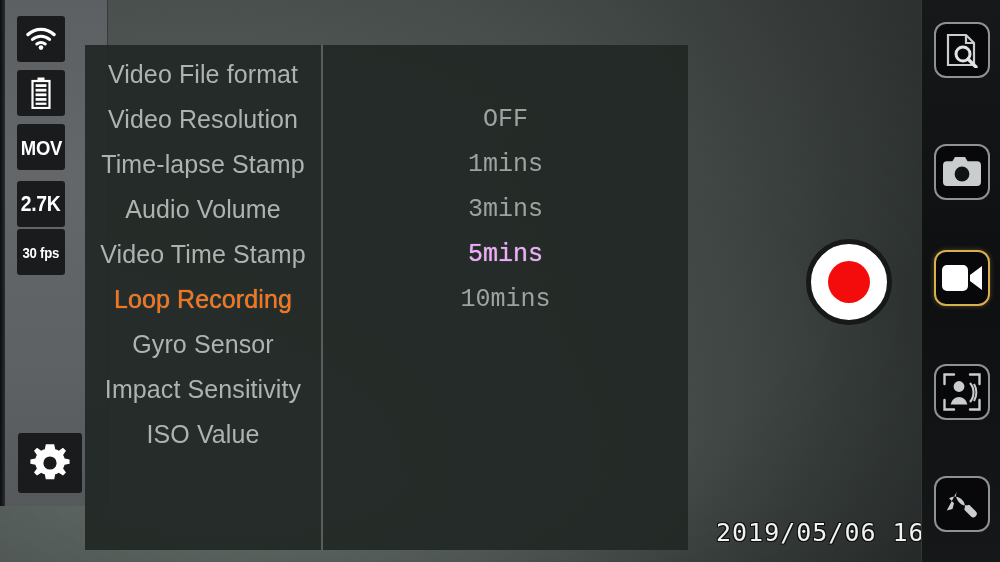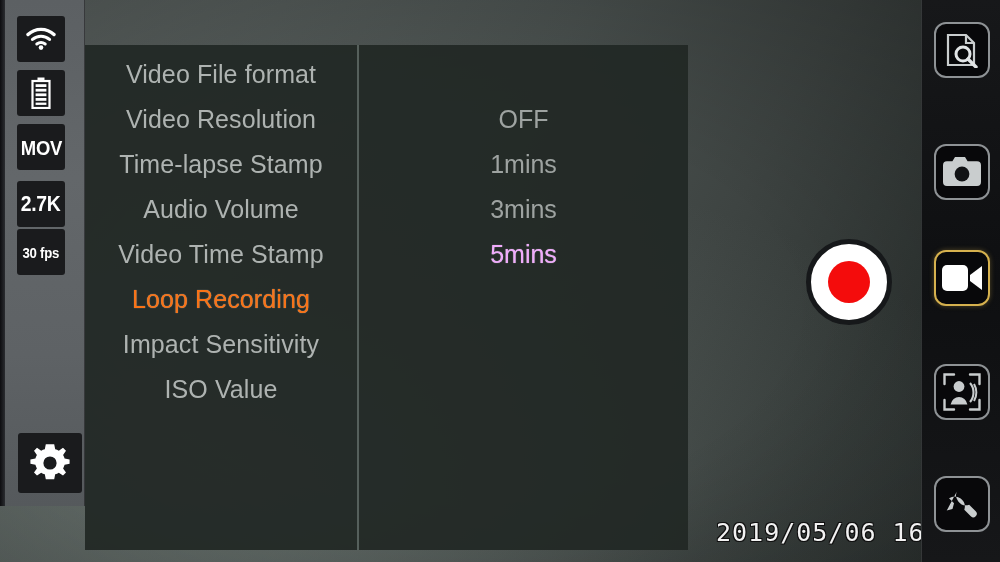--- a/index.html
+++ b/index.html
@@ -30,20 +30,21 @@
     background: radial-gradient(ellipse 85% 85% at 45% 55%, rgba(0,0,0,0) 40%, rgba(0,0,0,0.30) 100%);
   }
 
   
   .left-rail {
     position: absolute;
     left: 0; top: 0;
     width: 84px; height: 506px;
     background: linear-gradient(180deg, #5c6063 0%, #63676a 35%, #5e6265 70%, #55595c 100%);
     border-right: 1px solid rgba(25,25,28,0.55);
+    padding-left: 23px;
   }
   .left-rail::before {
     content: "";
     position: absolute;
     left: 0; top: 0; bottom: 0; width: 5px;
     background: linear-gradient(90deg, #0d0d10 0%, #2a2c30 100%);
   }
   .status-chip {
     position: absolute;
     left: 17px;
@@ -106,29 +107,30 @@
   
   .settings-panel {
     position: absolute;
     left: 85px; top: 45px;
     width: 603px; height: 505px;
     background: rgba(33,40,37,0.93);
     display: flex;
     box-sizing: border-box;
   }
   .settings-col-labels {
-    width: 274px;
+    width: 238px;
     border-right: 2px solid rgba(128,140,134,0.55);
     box-sizing: border-box;
     padding-top: 7px;
   }
   .settings-col-values {
     flex: 1;
     padding-top: 52px;
     box-sizing: border-box;
+    font-family: Liberation Mono, monospace;
   }
   .menu-row {
     height: 45px;
     display: flex;
     align-items: center;
     justify-content: center;
     font-size: 25px;
     color: #aeb3b1;
     white-space: nowrap;
     letter-spacing: 0.1px;
@@ -288,25 +290,27 @@
 
   <div class="settings-panel">
 
     <div class="settings-col-labels">
       <div class="menu-row">Video File format</div>
       <div class="menu-row">Video Resolution</div>
       <div class="menu-row">Time-lapse Stamp</div>
       <div class="menu-row">Audio Volume</div>
       <div class="menu-row">Video Time Stamp</div>
       <div class="menu-row selected">Loop Recording</div>
+      <div class="menu-row">Gyro Sensor</div>
       <div class="menu-row">Impact Sensitivity</div>
       <div class="menu-row">ISO Value</div>
     </div>
 
     <div class="settings-col-values">
       <div class="value-row">OFF</div>
       <div class="value-row">1mins</div>
       <div class="value-row">3mins</div>
       <div class="value-row selected">5mins</div>
+      <div class="value-row">10mins</div>
     </div>
   </div>
 
 </div>
 
 </body></html>

